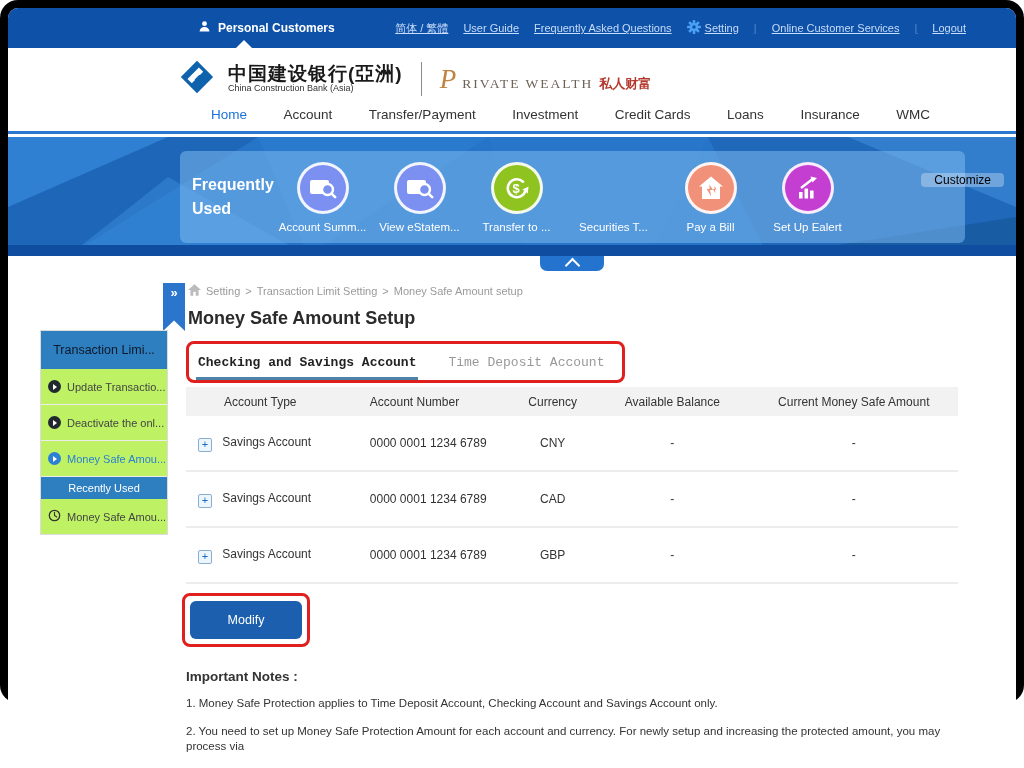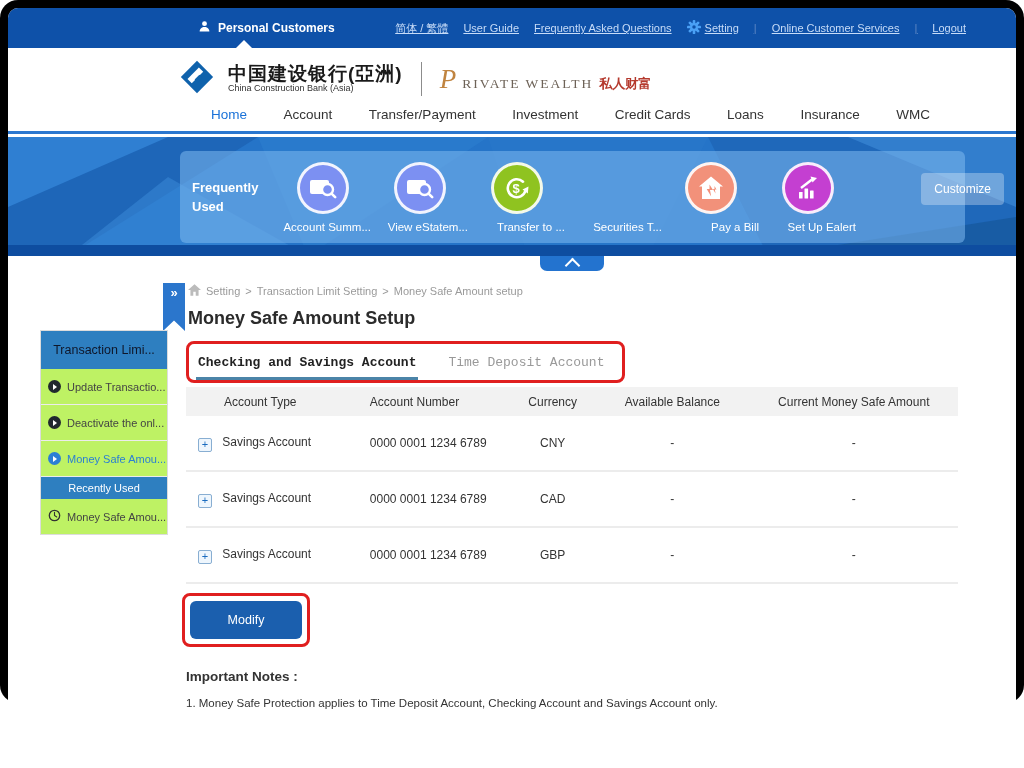--- a/index.html
+++ b/index.html
@@ -30,29 +30,29 @@
   .pw-cn{font-size:13px;font-weight:bold;color:#b53a2e;}
   .nav{position:absolute;left:203px;right:86px;bottom:9px;display:flex;justify-content:space-between;font-size:13.5px;color:#333;}
   .nav-item{cursor:pointer;}
   .nav-item.active{color:#1a72d8;}
 
   
   .banner{position:absolute;top:129px;left:0;width:1008px;height:119px;background:#2574c8;overflow:hidden;}
   .banner svg.bg{position:absolute;left:0;top:0;}
   .qa-panel{position:absolute;left:172px;top:14px;width:785px;height:92px;background:rgba(125,184,238,0.55);
             border-radius:6px;display:flex;align-items:center;box-sizing:border-box;padding:0 12px;}
-  .qa-title{width:64px;color:#fff;font-weight:bold;font-size:13px;line-height:1.5;}
+  .qa-title{width:64px;color:#fff;font-weight:bold;font-size:16px;line-height:1.5;}
   .qa-items{display:flex;margin-left:18px;}
   .qa-item{width:97px;text-align:center;cursor:pointer;}
   .qa-circle{width:52px;height:52px;border-radius:50%;margin:0 auto 7px;border:3px solid rgba(255,255,255,0.9);
              display:flex;align-items:center;justify-content:center;box-sizing:border-box;}
   .qa-circle.empty{border-color:transparent;}
-  .qa-label{color:#fff;font-size:11.5px;white-space:nowrap;text-align:right;}
-  .customize-btn{position:absolute;right:12px;top:36px;background:rgba(255,255,255,0.3);color:#ffffff;
-                 font-size:12px;padding:9px 13px;border-radius:4px;cursor:pointer;}
+  .qa-label{color:#fff;font-size:11.5px;white-space:nowrap;}
+  .customize-btn{position:absolute;right:12px;top:36px;background:rgba(255,255,255,0.3);color:#000000;
+                 font-size:12px;padding:0 13px;border-radius:4px;cursor:pointer;}
   .collapse-tab{position:absolute;left:532px;top:248px;width:64px;height:15px;background:#2373cf;
                 border-radius:0 0 7px 7px;display:flex;align-items:flex-start;justify-content:center;cursor:pointer;}
   .chev-up{width:9px;height:9px;border-left:2px solid #fff;border-top:2px solid #fff;transform:rotate(45deg);margin-top:4px;}
 
   
   .ribbon{position:absolute;left:155px;top:275px;width:22px;height:48px;background:#2b76cc;
           clip-path:polygon(0 0,100% 0,100% 100%,50% 78%,0 100%);color:#fff;text-align:center;
           font-size:13px;line-height:20px;font-weight:bold;cursor:pointer;}
 
   
@@ -355,18 +355,19 @@
       </tbody>
     </table>
 
     <div class="modify-annotation">
       <button class="modify-btn">Modify</button>
     </div>
 
     <div class="notes">
       <div class="notes-title">Important Notes :</div>
       <div class="note-line">1. Money Safe Protection applies to Time Deposit Account, Checking Account and Savings Account only.</div>
+      <div class="note-line">2. You need to set up Money Safe Protection Amount for each account and currency. For newly setup and increasing the protected amount, you may process via</div>
 
     </div>
   </div>
 
 </div>
 </div>
 
 </body></html>

